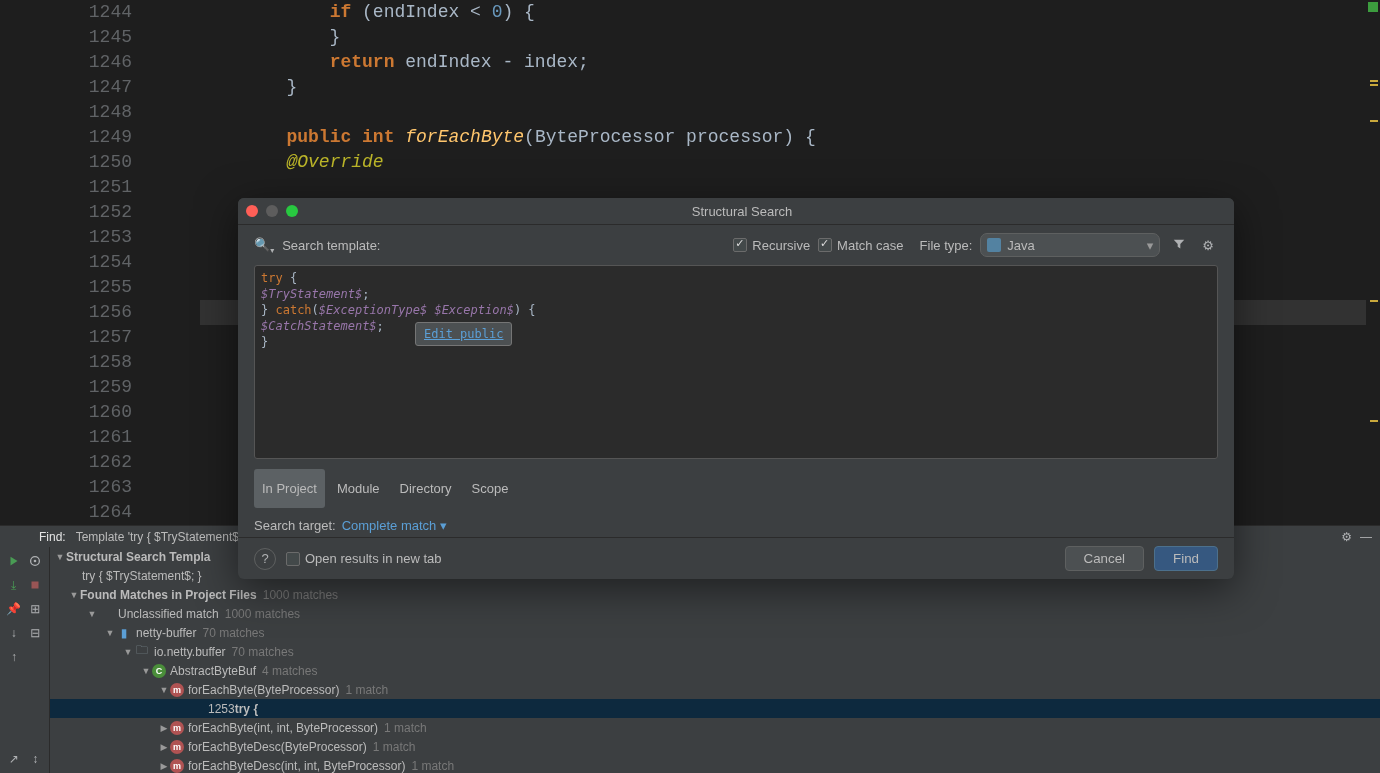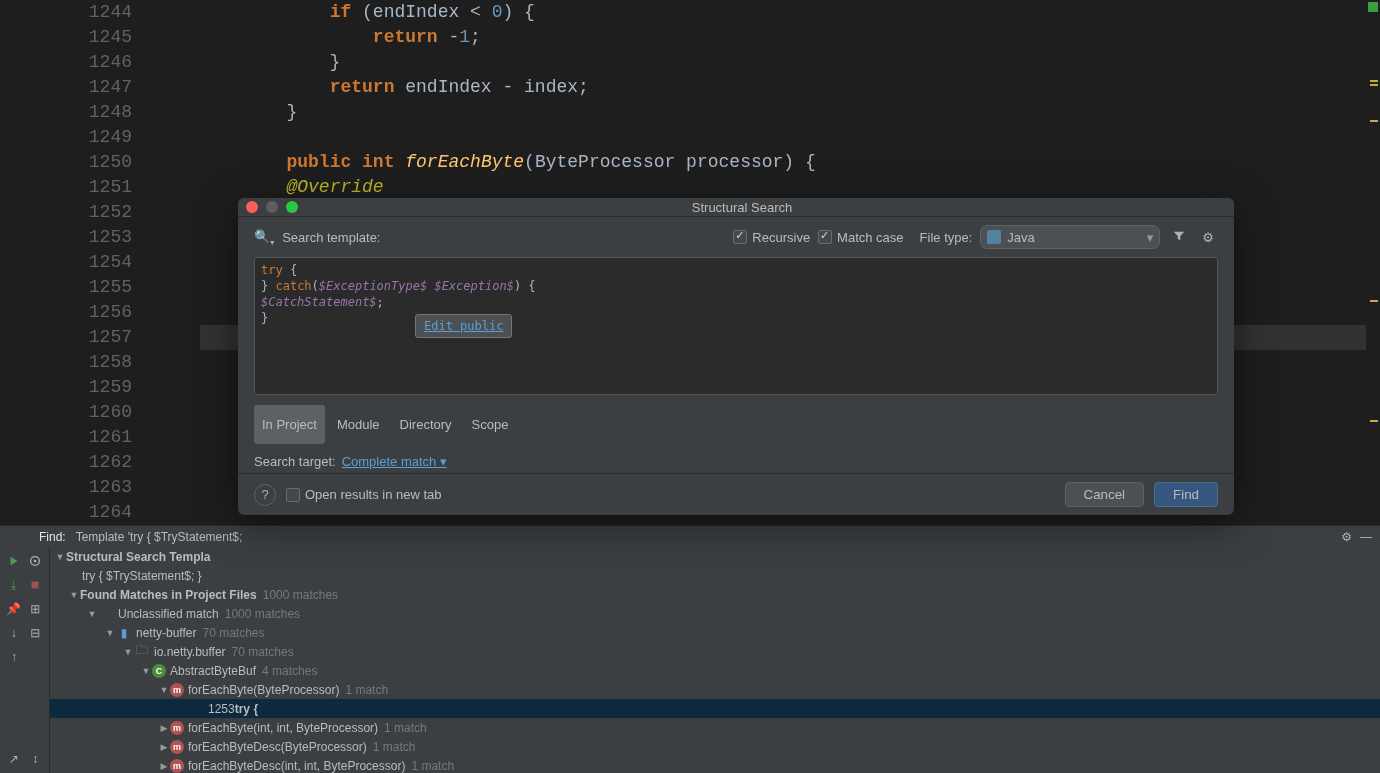--- a/index.html
+++ b/index.html
@@ -115,21 +115,21 @@
 .folder-icon { color: #87939a; }
 .class-icon { background: #4A8E3A; color: #fff; border-radius: 50%; width: 14px; height: 14px; font-size: 9px; font-weight: bold; }
 .method-icon { background: #b05353; color: #fff; border-radius: 50%; width: 14px; height: 14px; font-size: 9px; font-weight: bold; }
 .module-icon { color: #5b9fd6; }
 
 .dialog {
   position: absolute;
   left: 238px;
   top: 198px;
   width: 996px;
-  height: 317px;
+  height: 381px;
   background: #3c3f41;
   border-radius: 6px;
   box-shadow: 0 10px 40px rgba(0,0,0,0.5);
   font-family: -apple-system, 'Helvetica Neue', sans-serif;
   font-size: 13px;
   display: flex;
   flex-direction: column;
 }
 .dialog-titlebar {
   height: 28px;
@@ -224,21 +224,21 @@
   border-radius: 3px;
 }
 .scope-tab.active { background: #5c6164; }
 .search-target-row {
   padding: 4px 16px;
   display: flex;
   align-items: center;
   gap: 6px;
   color: #bbbbbb;
 }
-.search-target-val { color: #5b9fd6; text-decoration: underline; }
+.search-target-val { color: #5b9fd6; }
 .dialog-footer {
   border-top: 1px solid #2b2b2b;
   padding: 8px 16px;
   display: flex;
   align-items: center;
   gap: 10px;
 }
 .help-btn {
   width: 22px;
   height: 22px;
@@ -293,21 +293,20 @@
       <div class="gutter-line"><span class="gutter-num">1258</span></div>
       <div class="gutter-line"><span class="gutter-num">1259</span></div>
       <div class="gutter-line"><span class="gutter-num">1260</span></div>
       <div class="gutter-line"><span class="gutter-num">1261</span></div>
       <div class="gutter-line"><span class="gutter-num">1262</span></div>
       <div class="gutter-line"><span class="gutter-num">1263</span></div>
       <div class="gutter-line"><span class="gutter-num">1264</span></div>
     </div>
   <div class="code-area" id="code">
       <div class="code-line">            <span class="kw">if</span> (endIndex &lt; <span class="num">0</span>) {</div>
-      <div class="code-line">                <span class="kw">return</span> -<span class="num">1</span>;</div>
       <div class="code-line">            }</div>
       <div class="code-line">            <span class="kw">return</span> endIndex - index;</div>
       <div class="code-line">        }</div>
       <div class="code-line"></div>
       <div class="code-line">        <span class="kw">public int</span> <span class="method">forEachByte</span>(ByteProcessor processor) {</div>
       <div class="code-line">        <span class="ann">@Override</span></div>
       <div class="code-line"></div>
       <div class="code-line"></div>
       <div class="code-line"></div>
       <div class="code-line"></div>
@@ -487,20 +486,21 @@
     <div class="filetype-select">
       <span>Java</span>
     </div>
     <span class="icon-btn"><svg width="14" height="14" viewBox="0 0 16 16">
           <path fill="#afb1b3" d="M2 3h12l-4.5 5v5l-3-2v-3z"></path>
         </svg></span>
     <span class="icon-btn">⚙</span>
   </div>
   <div class="template-area" id="template-area">
       <div><span class="tmpl-kw">try</span><span class="tmpl-text"> {</span></div>
+      <div><span class="tmpl-text">  </span><span class="tmpl-var">$TryStatement$</span><span class="tmpl-text">;</span></div>
       <div><span class="tmpl-text">} </span><span class="tmpl-kw">catch</span><span class="tmpl-text">(</span><span class="tmpl-var">$ExceptionType$</span><span class="tmpl-text"> </span><span class="tmpl-var">$Exception$</span><span class="tmpl-text">) {</span></div>
       <div><span class="tmpl-text">  </span><span class="tmpl-var">$CatchStatement$</span><span class="tmpl-text">;</span></div>
       <div><span class="tmpl-text">}</span></div>
       <div class="edit-filters-btn">
       <span>Edit public</span>
     </div>
     </div>
   <div class="scope-tabs" id="scope-tabs">
       <div class="scope-tab active">In Project</div>
       <div class="scope-tab">Module</div>

